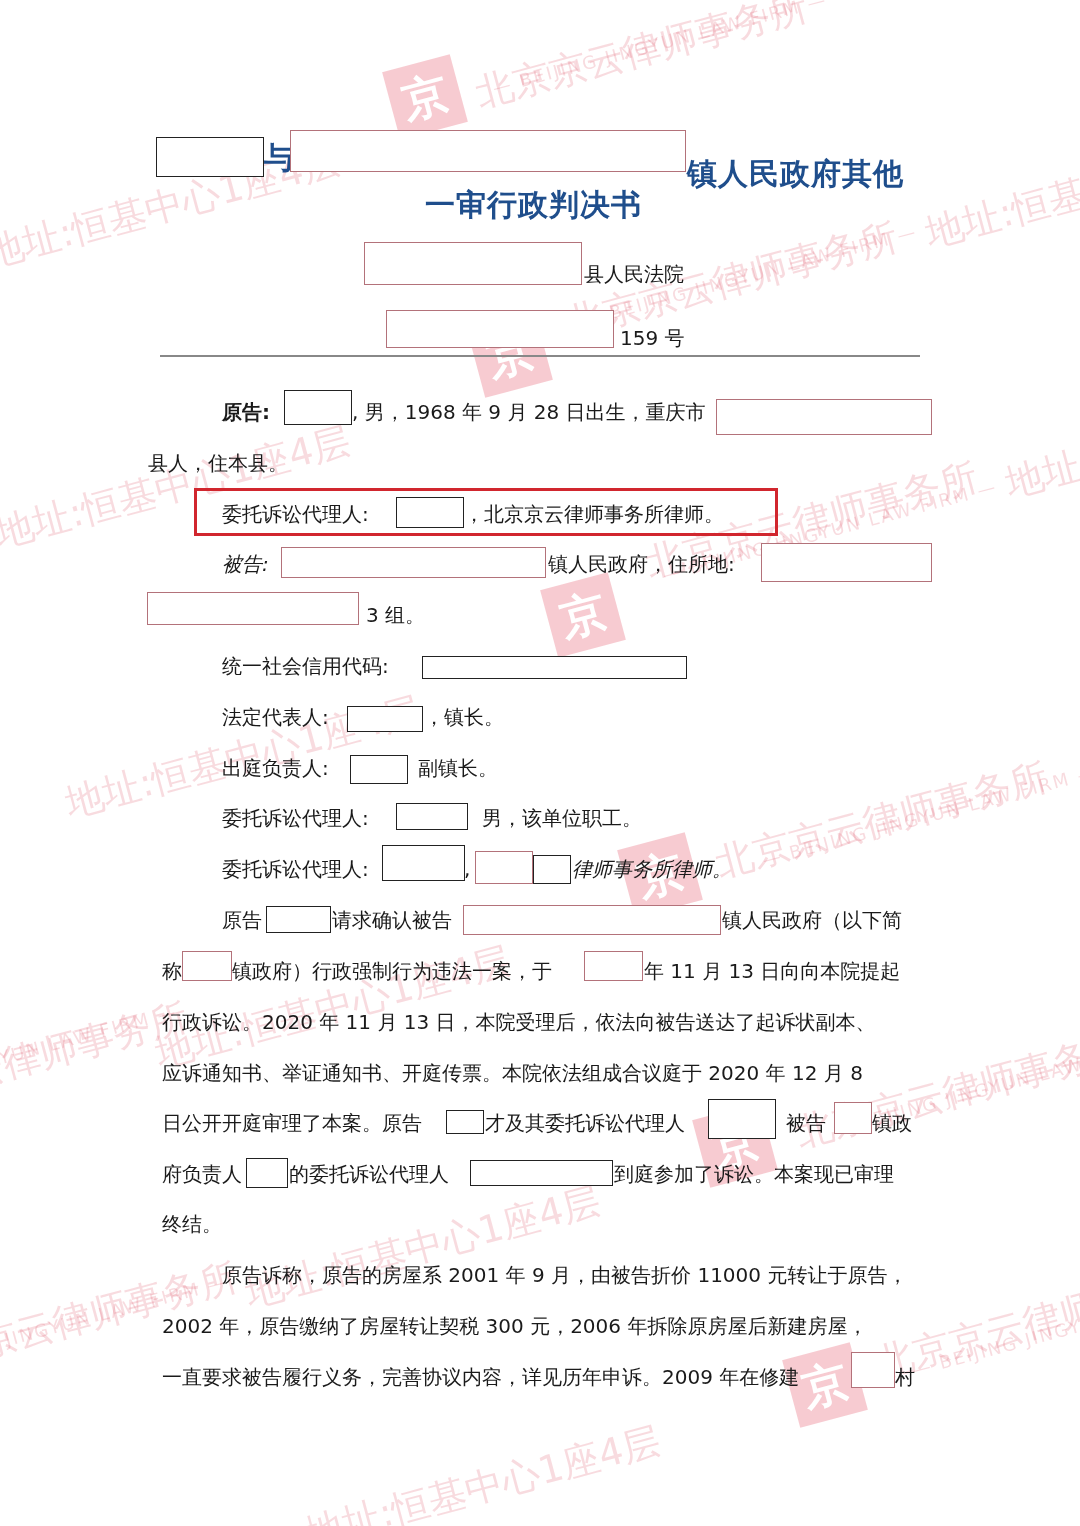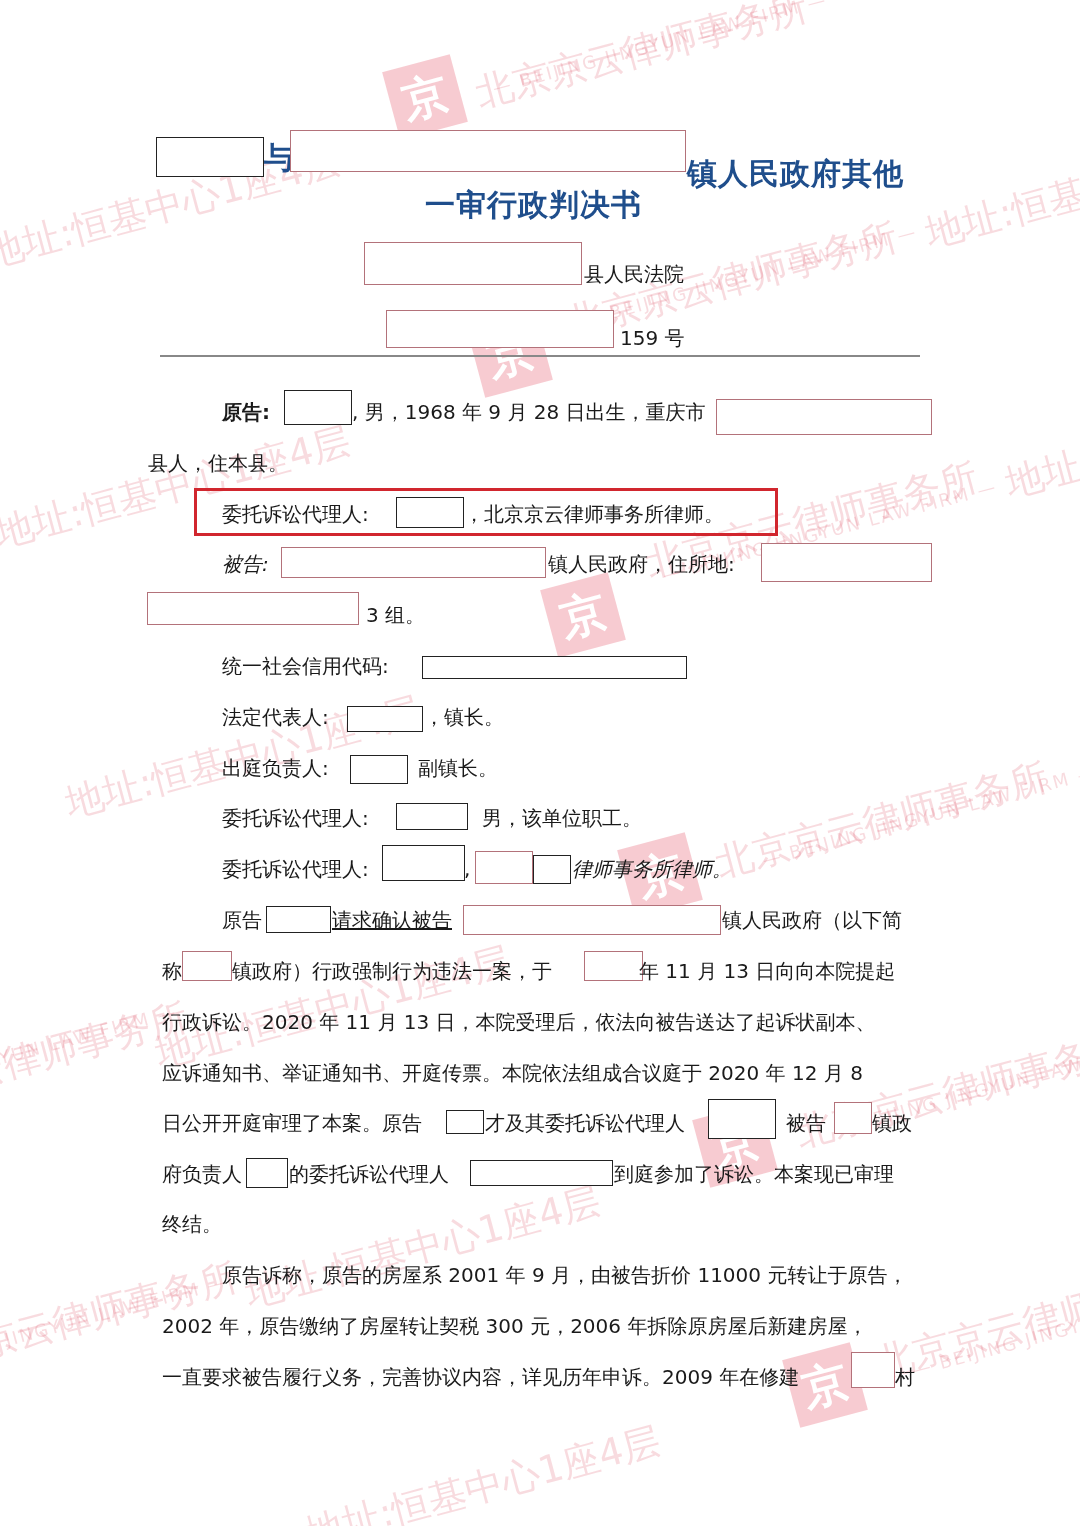--- a/index.html
+++ b/index.html
@@ -111,29 +111,29 @@
 
 <div class="abs body-text" style="left:222px;top:857px;">委托诉讼代理人:</div>
 <div class="redact dark" style="left:382px;top:845px;width:83px;height:36px;"></div>
 <div class="abs body-text" style="left:464px;top:857px;">,</div>
 <div class="redact dark" style="left:533px;top:855px;width:38px;height:29px;"></div>
 <div class="redact pink" style="left:475px;top:851px;width:58px;height:33px;"></div>
 <div class="abs body-text" style="left:572px;top:857px;font-style:italic;">律师事务所律师。</div>
 
 <div class="abs body-text" style="left:222px;top:908px;">原告</div>
 <div class="redact dark" style="left:266px;top:906px;width:65px;height:27px;"></div>
-<div class="abs body-text" style="left:332px;top:908px;text-decoration:underline;">请求确认被告</div>
+<div class="abs body-text" style="left:332px;top:908px;">请求确认被告</div>
 <div class="redact pink" style="left:463px;top:905px;width:258px;height:30px;"></div>
 <div class="abs body-text" style="left:722px;top:908px;text-align:right;">镇人民政府（以下简</div>
 
 <div class="abs body-text" style="left:162px;top:959px;">称</div>
 <div class="redact pink" style="left:182px;top:951px;width:50px;height:30px;"></div>
 <div class="abs body-text" style="left:232px;top:959px;">镇政府）行政强制行为违法一案，于</div>
 <div class="redact pink" style="left:584px;top:951px;width:59px;height:30px;"></div>
-<div class="abs body-text" style="left:611px;top:959px;padding-left:28px;">年 11 月 13 日向向本院提起</div>
+<div class="abs body-text" style="left:644px;top:959px;">年 11 月 13 日向向本院提起</div>
 
 <div class="abs body-text" style="left:162px;top:1010px;">行政诉讼。2020 年 11 月 13 日，本院受理后，依法向被告送达了起诉状副本、</div>
 <div class="abs body-text" style="left:162px;top:1061px;">应诉通知书、举证通知书、开庭传票。本院依法组成合议庭于 2020 年 12 月 8</div>
 
 <div class="abs body-text" style="left:162px;top:1111px;">日公开开庭审理了本案。原告</div>
 <div class="redact dark" style="left:446px;top:1110px;width:38px;height:24px;"></div>
 <div class="abs body-text" style="left:485px;top:1111px;">才及其委托诉讼代理人</div>
 <div class="redact dark" style="left:708px;top:1099px;width:68px;height:40px;"></div>
 <div class="abs body-text" style="left:786px;top:1111px;">被告</div>
 <div class="redact pink" style="left:834px;top:1102px;width:38px;height:32px;"></div>

